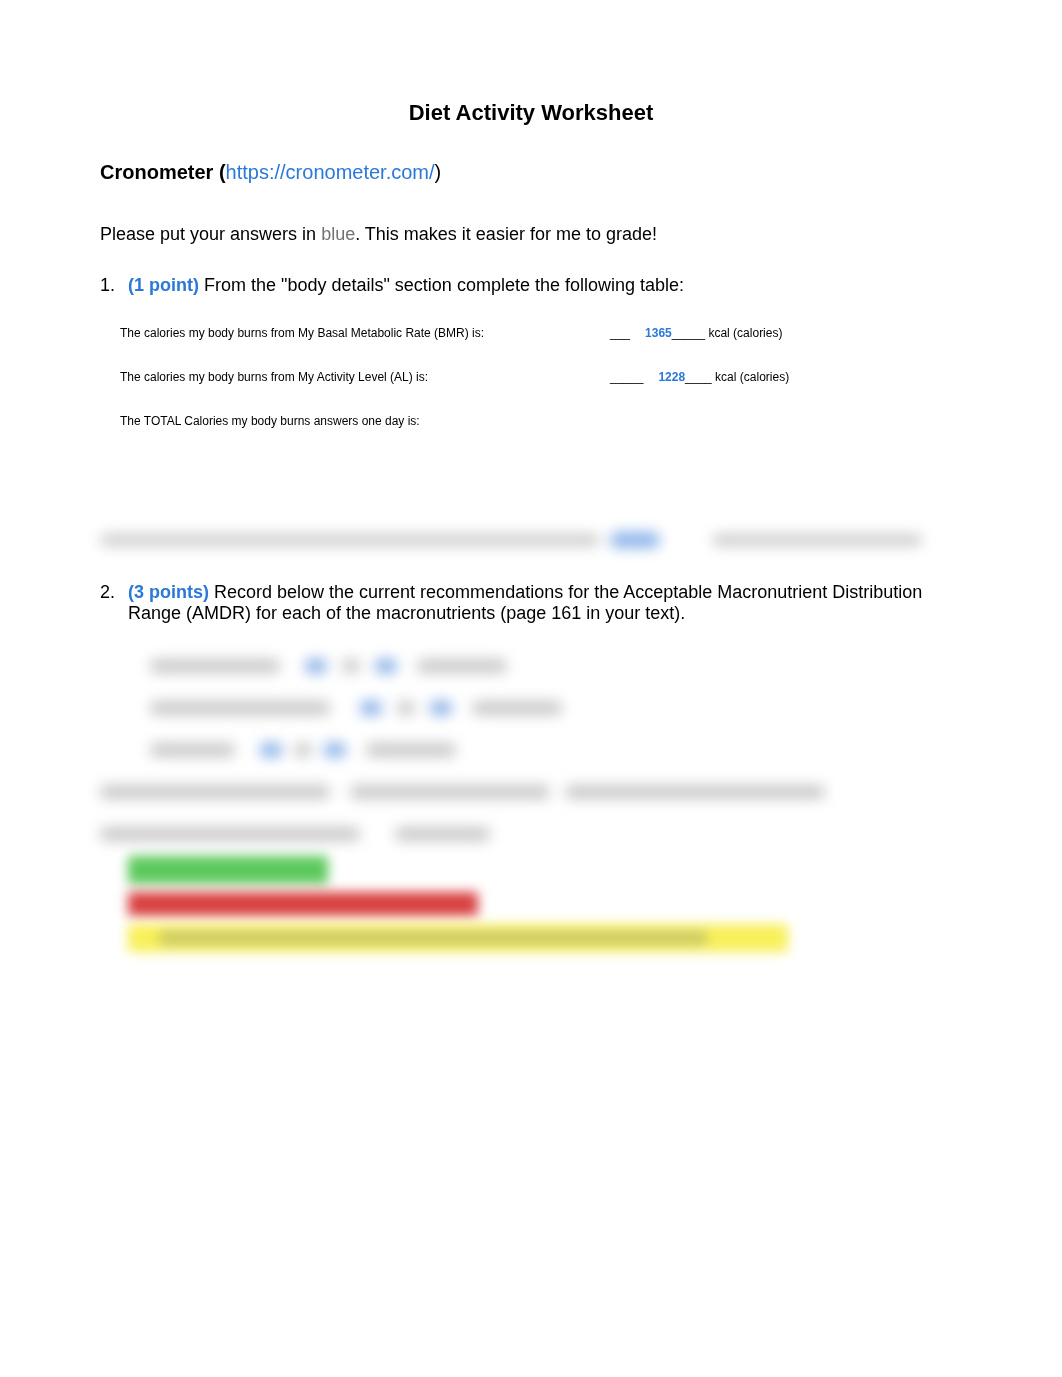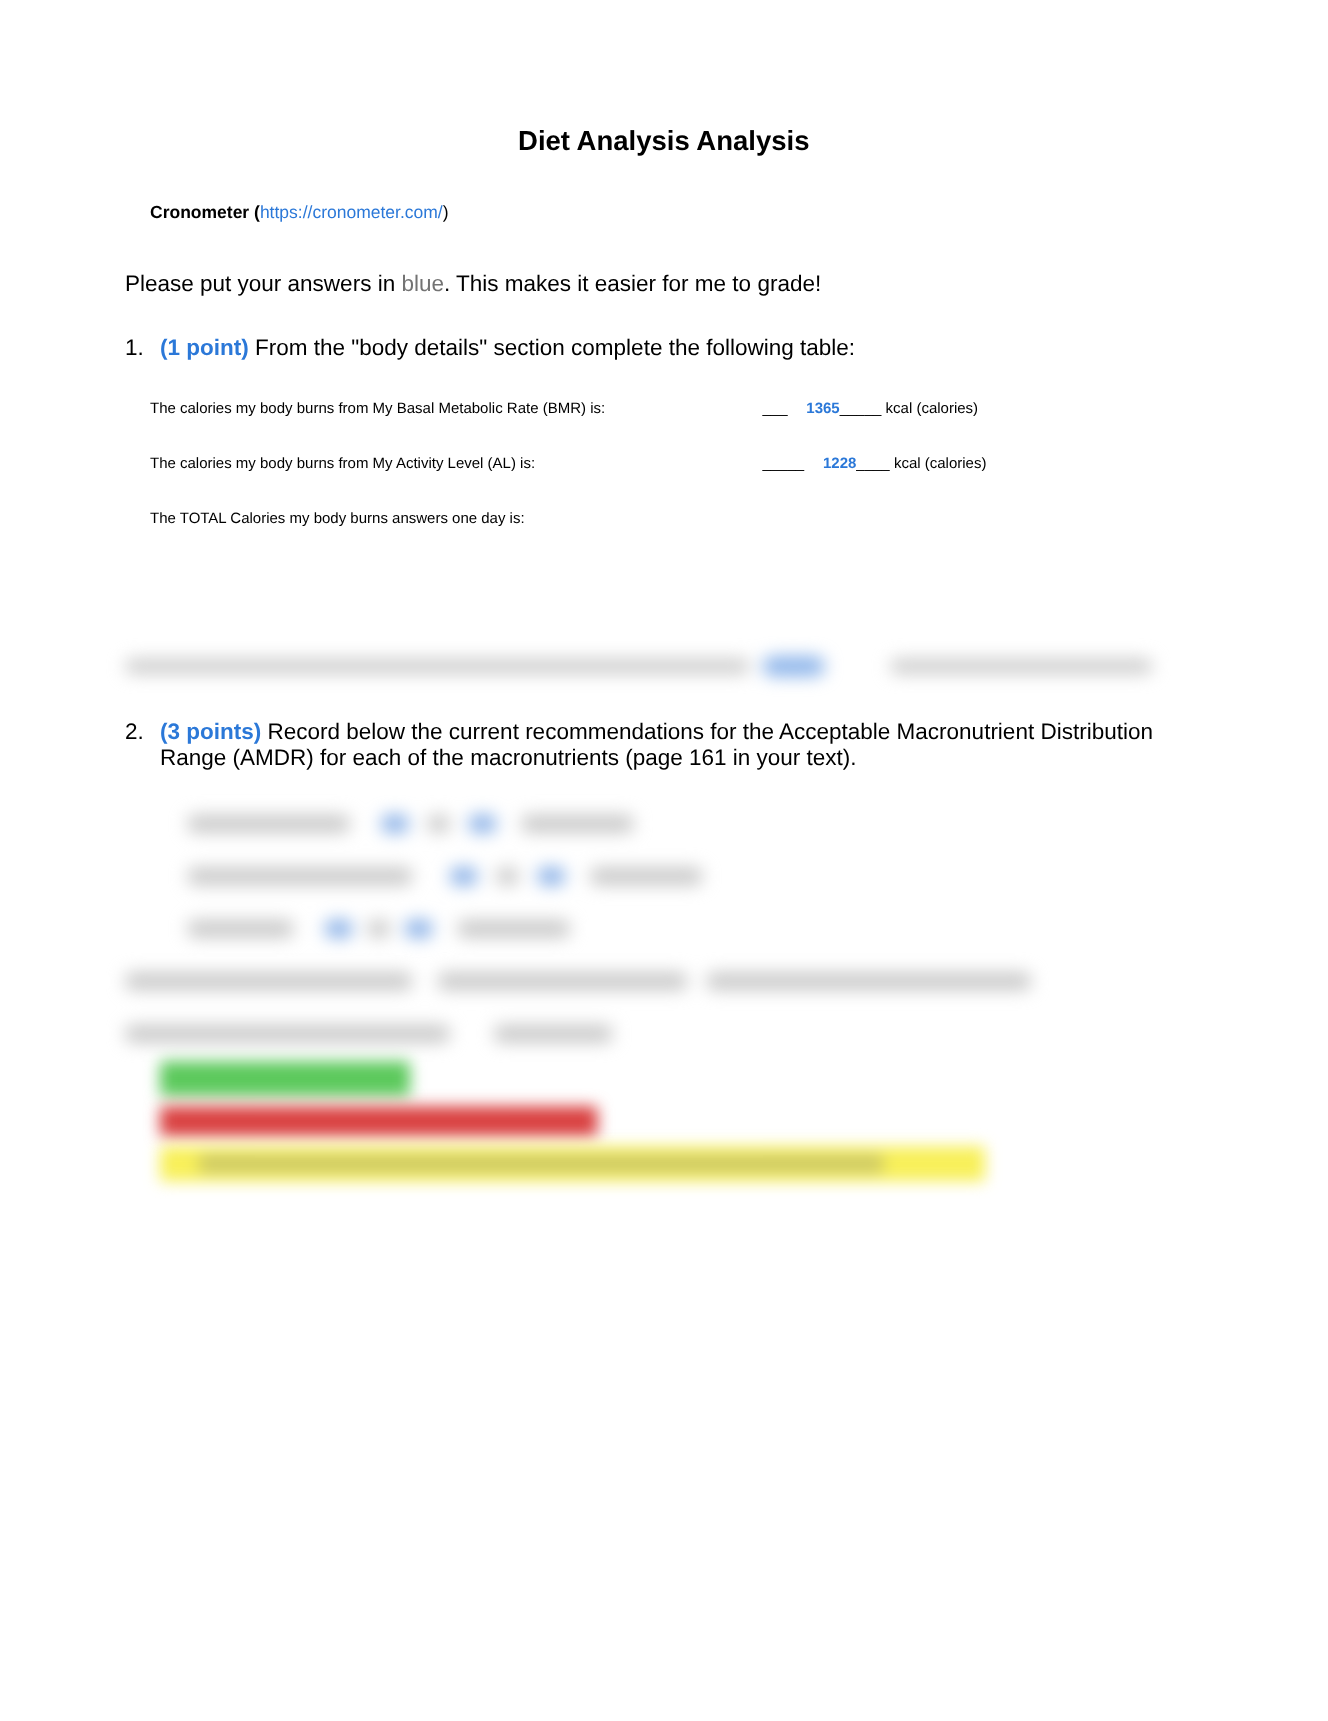--- a/index.html
+++ b/index.html
@@ -13,22 +13,21 @@
       padding: 100px 100px 50px 100px;
     }
     .title {
       text-align: center;
       font-size: 22px;
       font-weight: bold;
       margin-bottom: 35px;
     }
     .cronometer-line {
       margin-bottom: 40px;
-      font-size: 14px;
-      margin-left: 20px;
+      font-size: 20px;
     }
     .cronometer-line .bold {
       font-weight: bold;
     }
     .link {
       color: #2b78d8;
       text-decoration: none;
     }
     .instruction {
       margin-bottom: 30px;
@@ -152,21 +151,21 @@
       height: 14px;
       background: rgba(150,150,120,0.45);
       border-radius: 7px;
     }
   </style>
 </head>
 <body>
 
 <div class="page">
 
-  <div class="title">Diet Analysis Analysis</div>
+  <div class="title">Diet Activity Worksheet</div>
 
   <div class="cronometer-line">
     <span class="bold">Cronometer (</span><a class="link">https://cronometer.com/</a><span>)</span>
   </div>
 
   <div class="instruction">
     <span>Please put your answers in </span><span class="blue-text">blue</span><span>.  This makes it easier for me to grade!</span>
   </div>
 
   <div class="question">

